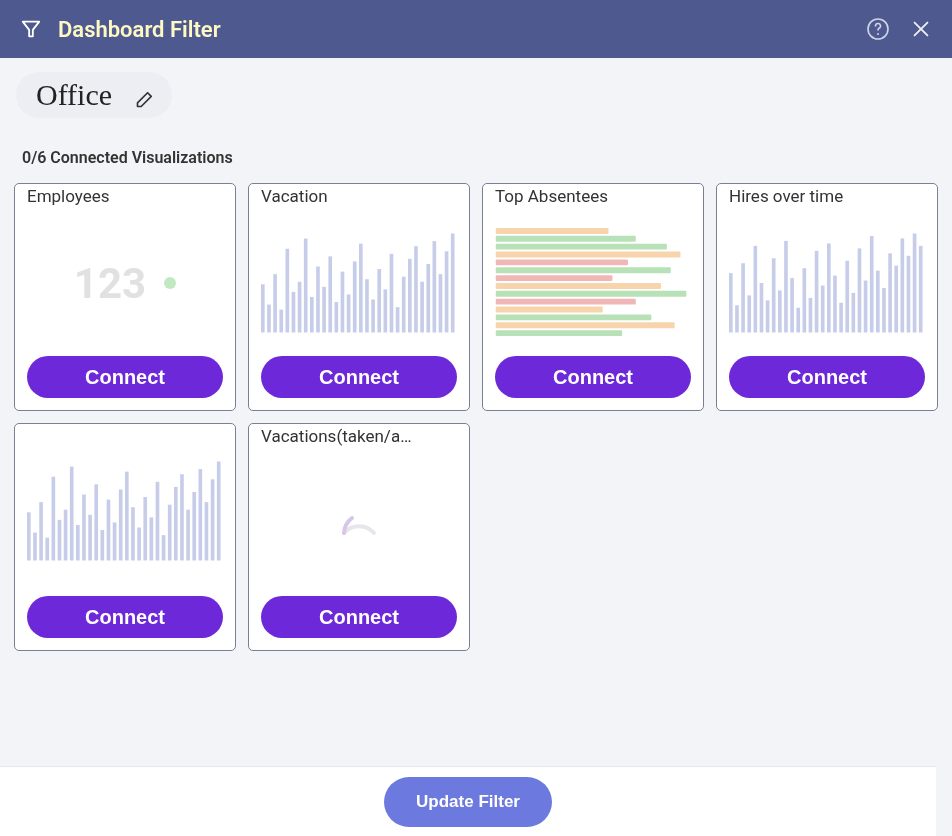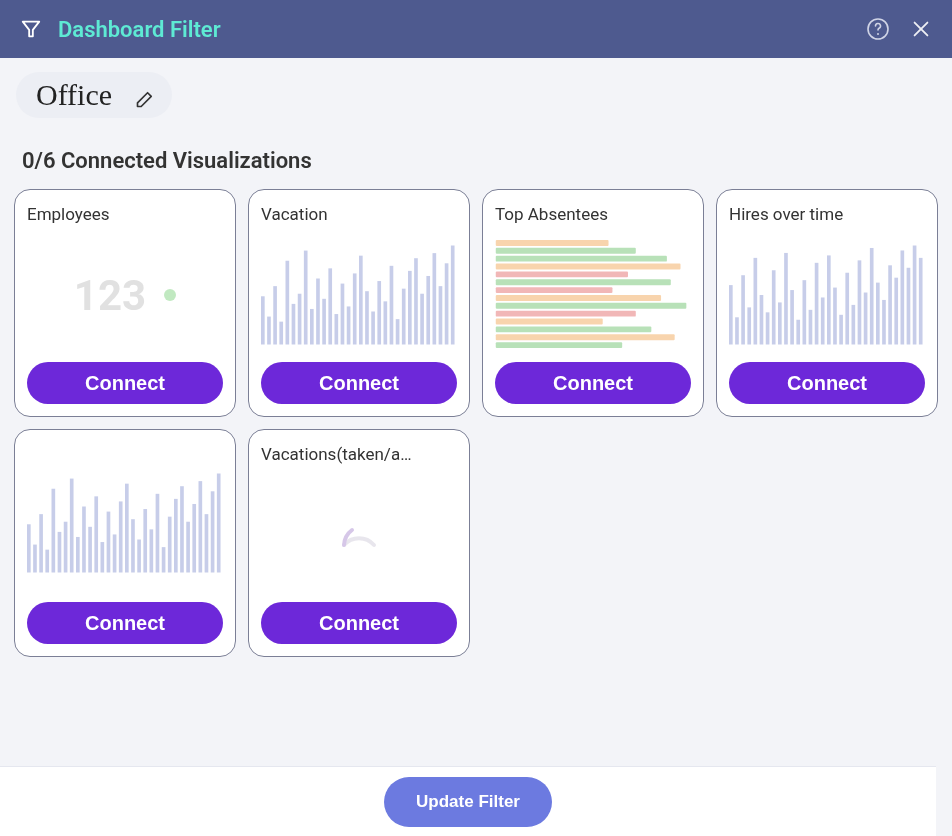--- a/index.html
+++ b/index.html
@@ -10,50 +10,50 @@
     height: 836px;
     overflow: hidden;
     position: relative;
   }
   .header {
     background: #4e5a8f;
     height: 58px;
     display: flex;
     align-items: center;
     padding: 0 20px;
-    color: #5eead4;
+    color: #fef9c3;
   }
   .header .filter-ico { margin-right: 16px; display:flex; align-items:center;}
   .header .title { font-size: 22px; font-weight: 600; flex:1; }
   .header .right { display:flex; align-items:center; gap:20px; }
   .header .help-ico, .header .close-ico { display:flex; align-items:center; cursor:pointer; opacity:.9;}
   .content { padding: 14px 14px 0 14px; }
   .pill {
     display:inline-flex; align-items:flex-end;
     background:#eceef4;
     border-radius: 999px;
     padding: 6px 18px 6px 20px;
     gap:20px;
     margin-left: 2px;
   }
   .pill .name { font-size: 30px; font-weight:400; color:#222; font-family: Georgia, 'Times New Roman', serif;}
   .pill .edit { display:flex; align-items:center; cursor:pointer;}
-  .status { margin: 30px 0 16px 8px; font-size:22px; font-weight:600; color:#333;}
+  .status { margin: 30px 0 16px 8px; font-size:16px; font-weight:600; color:#333;}
   .grid {
     display:grid;
     grid-template-columns: repeat(4, 222px);
     gap: 12px;
     padding: 0 0 0 0;
   }
   .card {
     background:#fff;
     border:1px solid #7b7f96;
-    border-radius:16px;
+    border-radius:5px;
     height: 228px;
-    padding: 14px 12px 12px 12px;
+    padding: 2px 12px 12px 12px;
     display:flex;
     flex-direction:column;
   }
   .card-title { font-size:17px; color:#333; margin-bottom:4px; white-space:nowrap; overflow:hidden; text-overflow:ellipsis; }
   .preview { flex:1; display:flex; align-items:center; justify-content:center; opacity:.55; }
   .connect-btn {
     background:#6d28d9;
     color:#fff;
     border:none;
     border-radius:999px;

